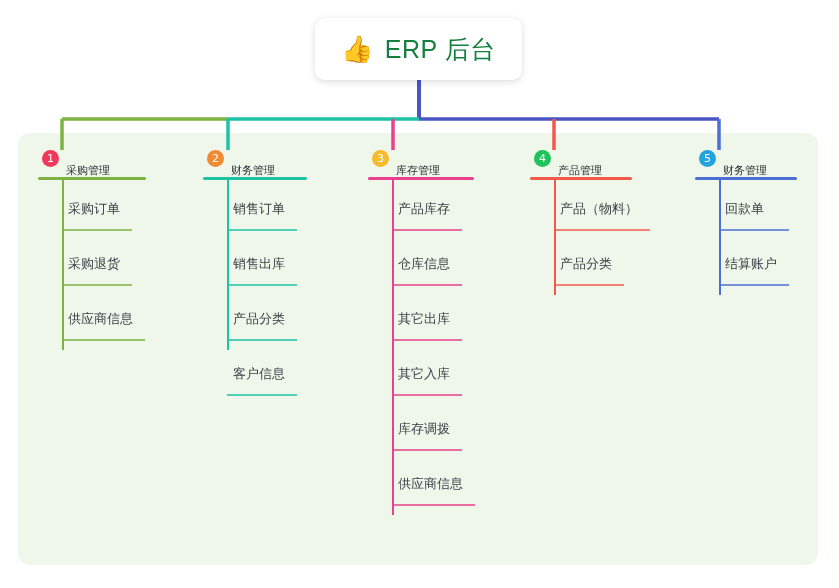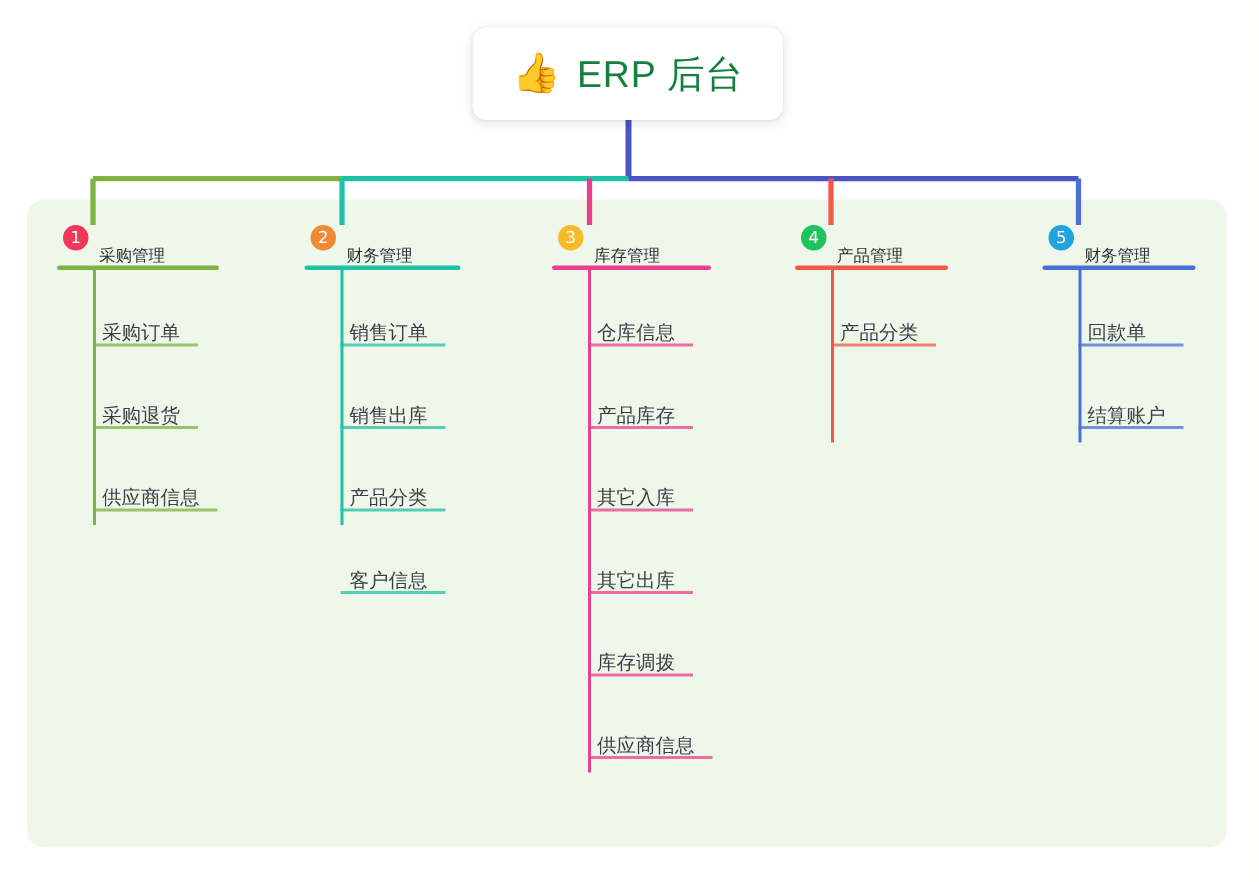--- a/index.html
+++ b/index.html
@@ -66,21 +66,21 @@
   }
   .branch-rule{
     height:3px;border-radius:2px;margin-top:6px;
   }
   .kids{position:relative;margin-top:0;}
   .kid{
     position:relative;
     height:55px;
   }
   .kid-label{
-    position:absolute;left:30px;bottom:4px;
+    position:absolute;left:30px;bottom:17px;
     font-size:13px;color:#3a3f47;white-space:nowrap;
   }
   .kid-rule{
     position:absolute;left:24px;bottom:4px;height:1.6px;
   }
   .trunk{
     position:absolute;left:24px;top:0;width:2px;
   }
 </style>
 </head>
@@ -160,33 +160,33 @@
       </div>
       <div class="branch" style="left: 368px; width: 145px;">
         <div class="branch-head">
           <span class="badge" style="background: rgb(245, 187, 42);">3</span>
           <span class="branch-title">库存管理</span>
         </div>
         <div class="branch-rule" style="background: rgb(234, 63, 143); width: 105.85px;"></div>
         <div class="kids">
           <div class="trunk" style="background: rgb(234, 63, 143); height: 335px;"></div>
           <div class="kid">
+            <span class="kid-label">产品库存</span>
+            <div class="kid-rule" style="background: rgb(234, 63, 143); width: 70px; opacity: 0.75;"></div>
+          </div>
+          <div class="kid">
             <span class="kid-label">仓库信息</span>
             <div class="kid-rule" style="background: rgb(234, 63, 143); width: 70px; opacity: 0.75;"></div>
           </div>
           <div class="kid">
-            <span class="kid-label">产品库存</span>
+            <span class="kid-label">其它出库</span>
             <div class="kid-rule" style="background: rgb(234, 63, 143); width: 70px; opacity: 0.75;"></div>
           </div>
           <div class="kid">
             <span class="kid-label">其它入库</span>
-            <div class="kid-rule" style="background: rgb(234, 63, 143); width: 70px; opacity: 0.75;"></div>
-          </div>
-          <div class="kid">
-            <span class="kid-label">其它出库</span>
             <div class="kid-rule" style="background: rgb(234, 63, 143); width: 70px; opacity: 0.75;"></div>
           </div>
           <div class="kid">
             <span class="kid-label">库存调拨</span>
             <div class="kid-rule" style="background: rgb(234, 63, 143); width: 70px; opacity: 0.75;"></div>
           </div>
           <div class="kid">
             <span class="kid-label">供应商信息</span>
             <div class="kid-rule" style="background: rgb(234, 63, 143); width: 83px; opacity: 0.75;"></div>
           </div>
@@ -194,20 +194,24 @@
       </div>
       <div class="branch" style="left: 530px; width: 140px;">
         <div class="branch-head">
           <span class="badge" style="background: rgb(30, 195, 92);">4</span>
           <span class="branch-title">产品管理</span>
         </div>
         <div class="branch-rule" style="background: rgb(242, 89, 75); width: 102.2px;"></div>
         <div class="kids">
           <div class="trunk" style="background: rgb(242, 89, 75); height: 115px;"></div>
           <div class="kid">
+            <span class="kid-label">产品（物料）</span>
+            <div class="kid-rule" style="background: rgb(242, 89, 75); width: 96px; opacity: 0.75;"></div>
+          </div>
+          <div class="kid">
             <span class="kid-label">产品分类</span>
             <div class="kid-rule" style="background: rgb(242, 89, 75); width: 70px; opacity: 0.75;"></div>
           </div>
         </div>
       </div>
       <div class="branch" style="left: 695px; width: 140px;">
         <div class="branch-head">
           <span class="badge" style="background: rgb(33, 163, 221);">5</span>
           <span class="branch-title">财务管理</span>
         </div>

